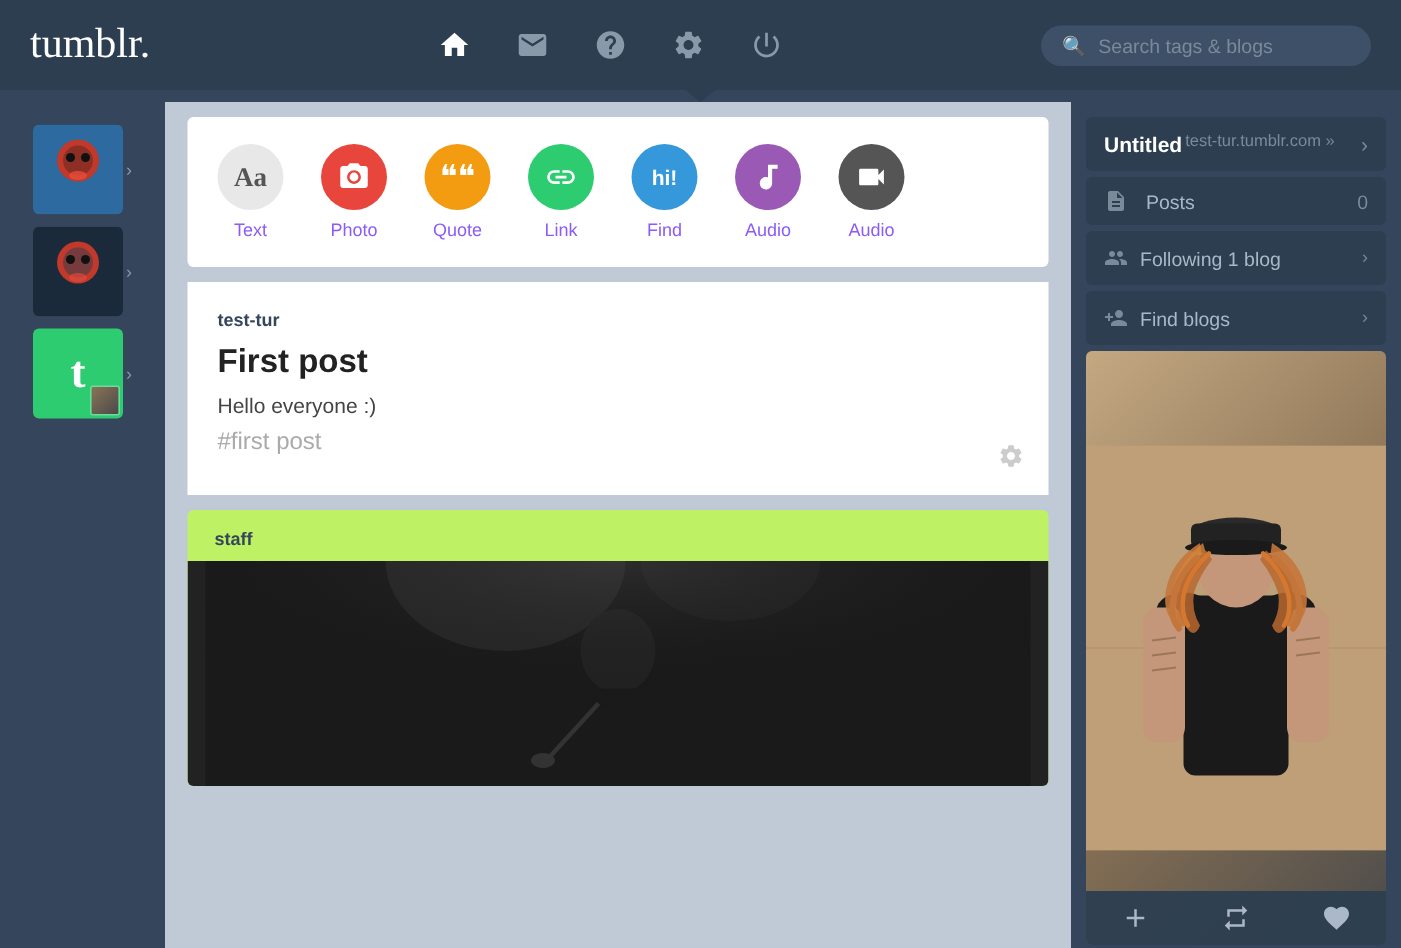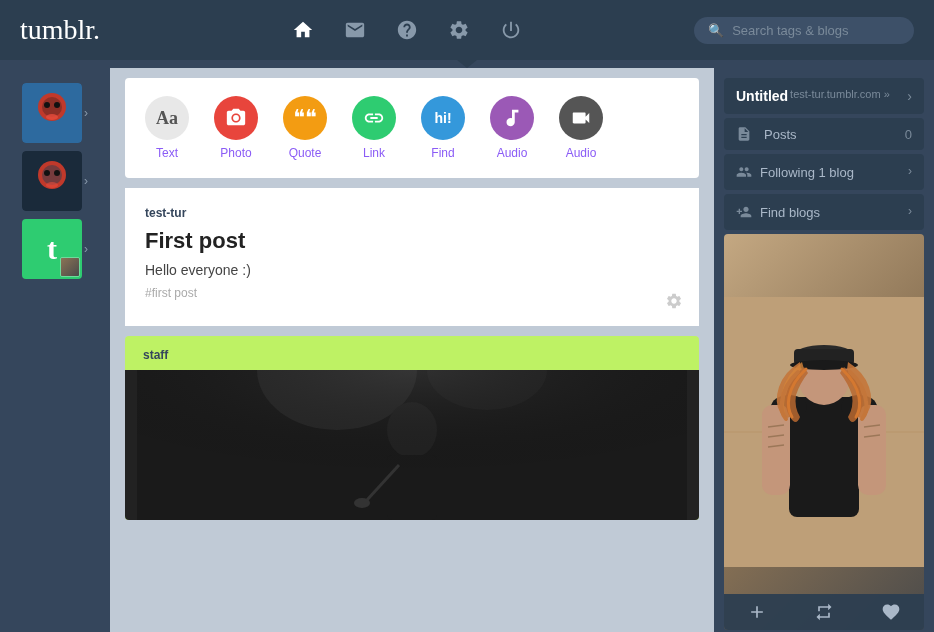--- a/index.html
+++ b/index.html
@@ -176,21 +176,21 @@
       font-weight: bold;
       color: #222;
       margin-bottom: 8px;
     }
     .post-body {
       font-size: 14px;
       color: #444;
       margin-bottom: 8px;
     }
     .post-tags {
-      font-size: 12px;
+      font-size: 16px;
       color: #aaa;
       margin-bottom: 8px;
     }
     .post-gear {
       position: absolute;
       bottom: 12px;
       right: 16px;
       color: #ccc;
       font-size: 16px;
       cursor: pointer;

